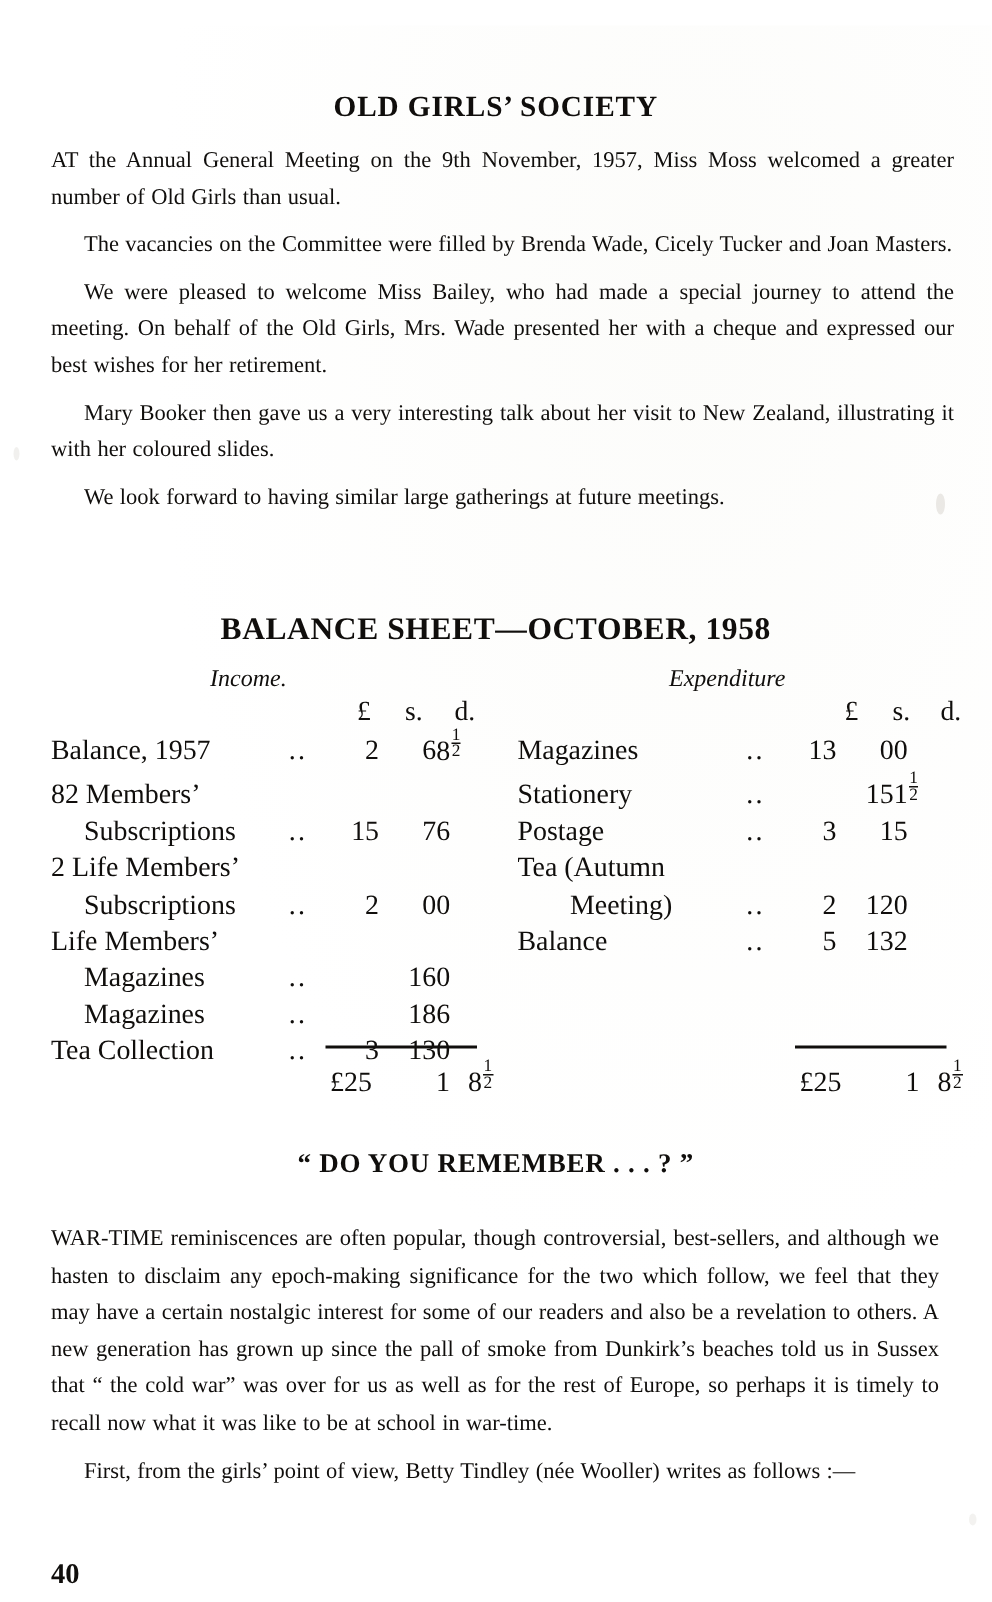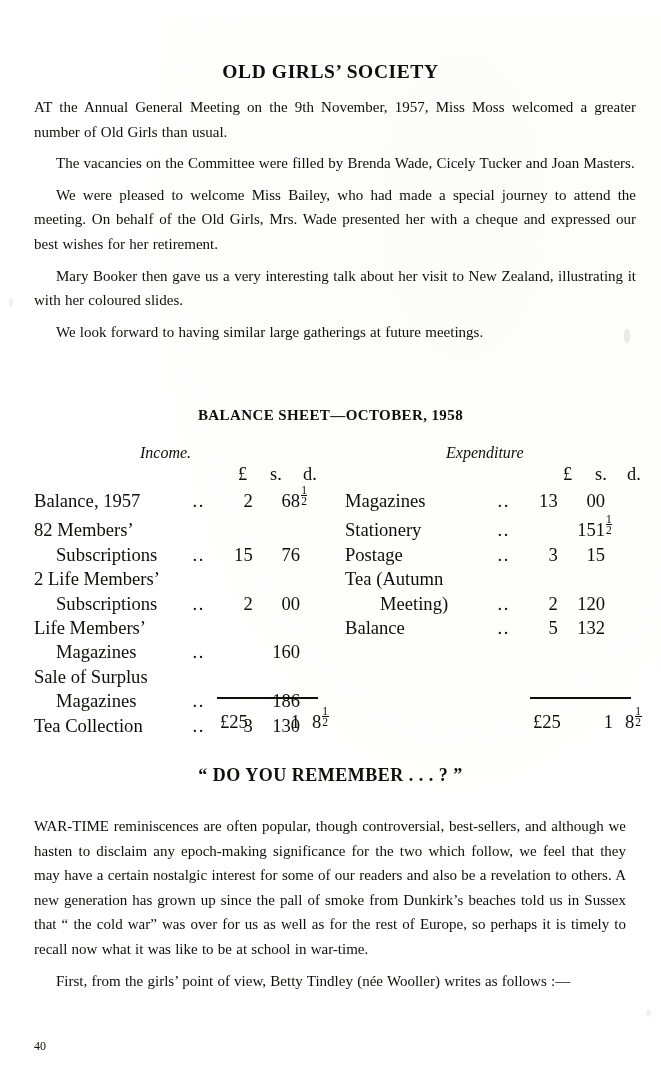--- a/index.html
+++ b/index.html
@@ -47,21 +47,21 @@
     line-height: 24.6px;
     text-align: justify;
     text-justify: inter-word;
     margin: 0 0 7px 0;
     word-spacing: 0.5px;
   }
   p.body.indent { text-indent: 22px; }
 
   
   h2.balance-title {
-    font-size: 15px;
+    font-size: 21px;
     font-weight: bold;
     text-align: center;
     letter-spacing: 0.4px;
     margin: 0;
     position: absolute;
     top: 390px;
     left: 0;
     right: 0;
   }
 
@@ -171,22 +171,22 @@
     position: absolute;
     top: 797px;
     left: 34px;
     right: 35px;
   }
 
   .folio {
     position: absolute;
     left: 34px;
     top: 1022px;
-    font-size: 12px;
-    font-weight: normal;
+    font-size: 19px;
+    font-weight: bold;
   }
 
   .speck {
     position: absolute;
     background: #d8d4ce;
     border-radius: 50%;
     opacity: 0.5;
   }
 </style>
 </head>
@@ -304,33 +304,20 @@
             <td class="pounds">5</td>
             <td class="shill">13</td>
             <td class="pence">2</td>
           </tr>
           <tr>
             <td class="label ind">Magazines</td>
             <td class="dots">..</td>
             <td class="pounds"></td>
             <td class="shill">16</td>
             <td class="pence">0</td>
-            <td class="gap"></td>
-            <td class="label-r"></td>
-            <td class="dots"></td>
-            <td class="pounds"></td>
-            <td class="shill"></td>
-            <td class="pence"></td>
-          </tr>
-          <tr>
-            <td class="label">Sale of Surplus</td>
-            <td class="dots"></td>
-            <td class="pounds"></td>
-            <td class="shill"></td>
-            <td class="pence"></td>
             <td class="gap"></td>
             <td class="label-r"></td>
             <td class="dots"></td>
             <td class="pounds"></td>
             <td class="shill"></td>
             <td class="pence"></td>
           </tr>
           <tr>
             <td class="label ind">Magazines</td>
             <td class="dots">..</td>

